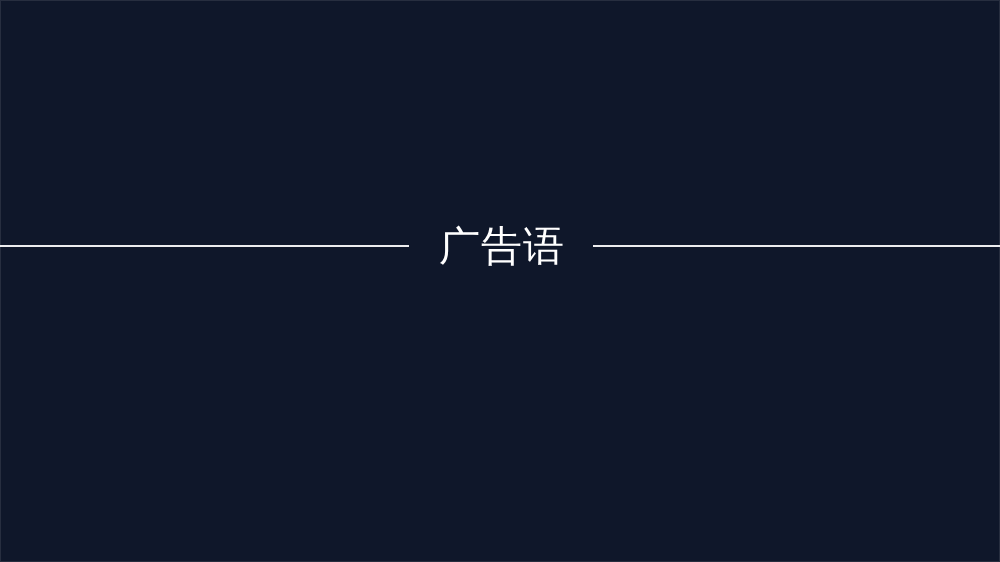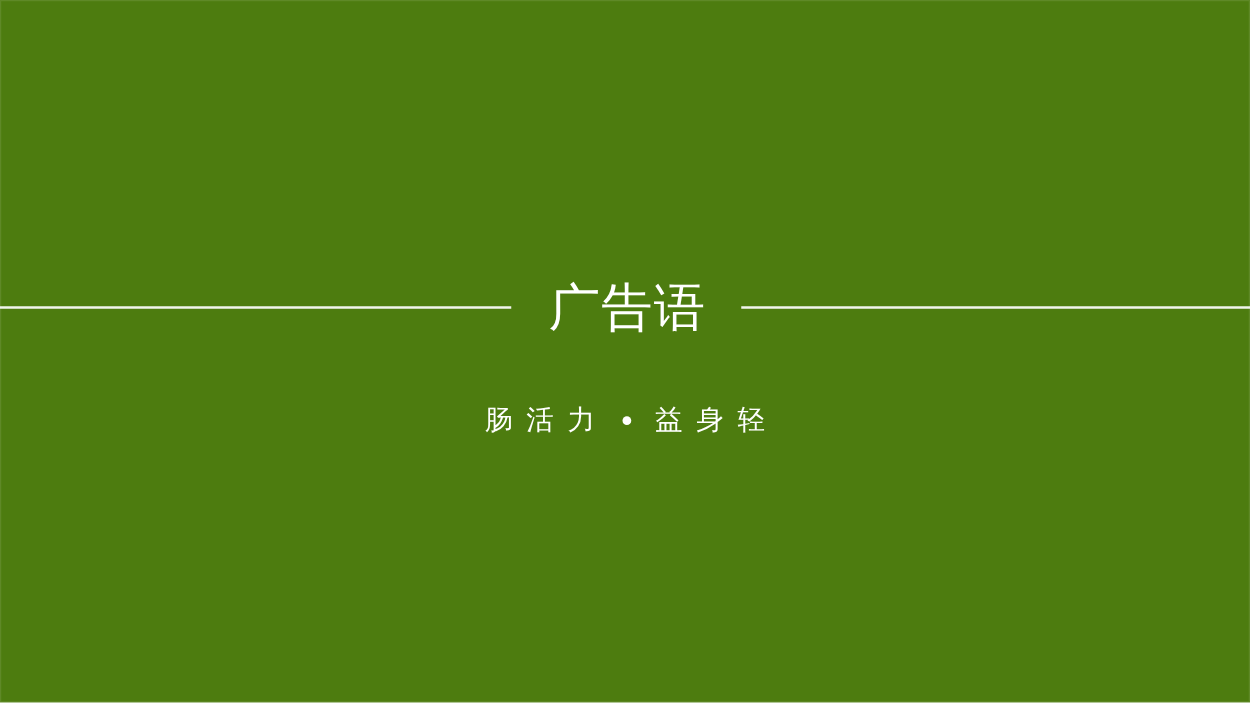--- a/index.html
+++ b/index.html
@@ -7,21 +7,21 @@
     margin: 0;
     padding: 0;
     background: #ffffff;
   }
 
   .slide {
     position: relative;
     width: 1000px;
     height: 562px;
     overflow: hidden;
-    background: #4d7c0f;
+    background: #0f172a;
     font-family: "Liberation Sans", "DejaVu Sans", sans-serif;
     -webkit-font-smoothing: antialiased;
   }
 
   
   .slide::after {
     content: "";
     position: absolute;
     inset: 0;
     pointer-events: none;
@@ -106,23 +106,14 @@
     <div class="title-gap-left"></div>
 
     <div class="slide-title">广告语</div>
 
     <div class="title-gap-right"></div>
 
     <div class="rule rule-right"></div>
 
   </div>
 
-  <div class="tagline">
-
-    <span class="tagline-part">肠活力</span>
-
-    <span class="tagline-dot"></span>
-
-    <span class="tagline-part">益身轻</span>
-
-  </div>
 
 </div>
 
 </body></html>

